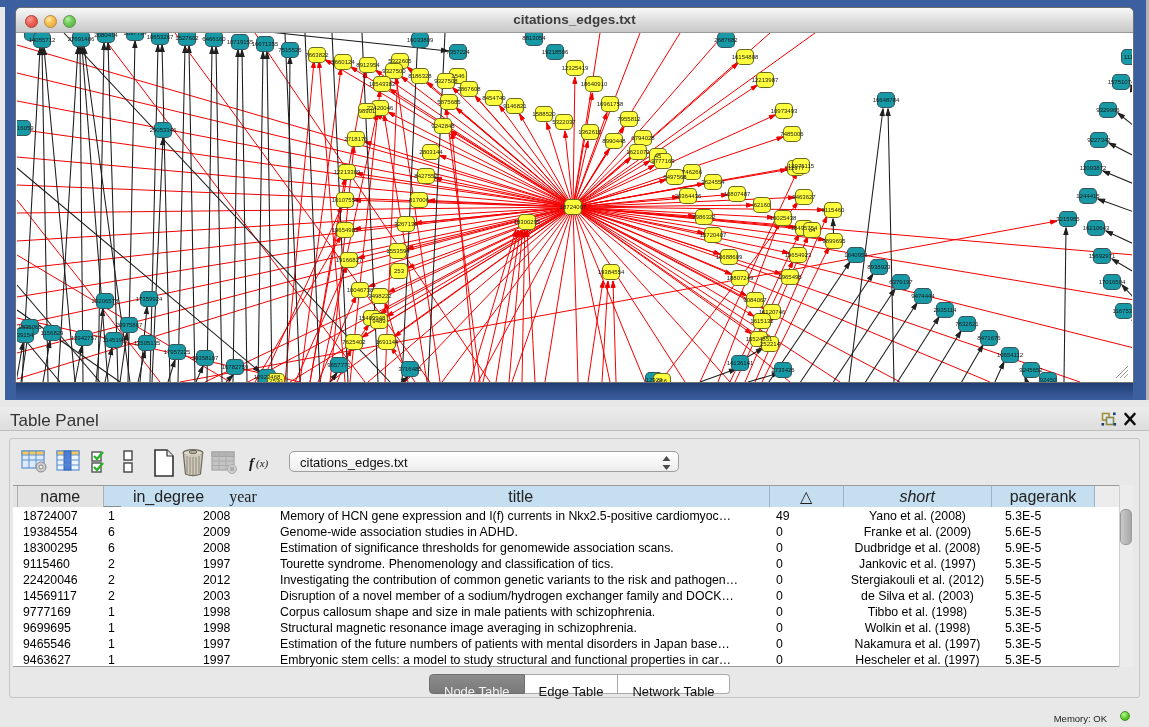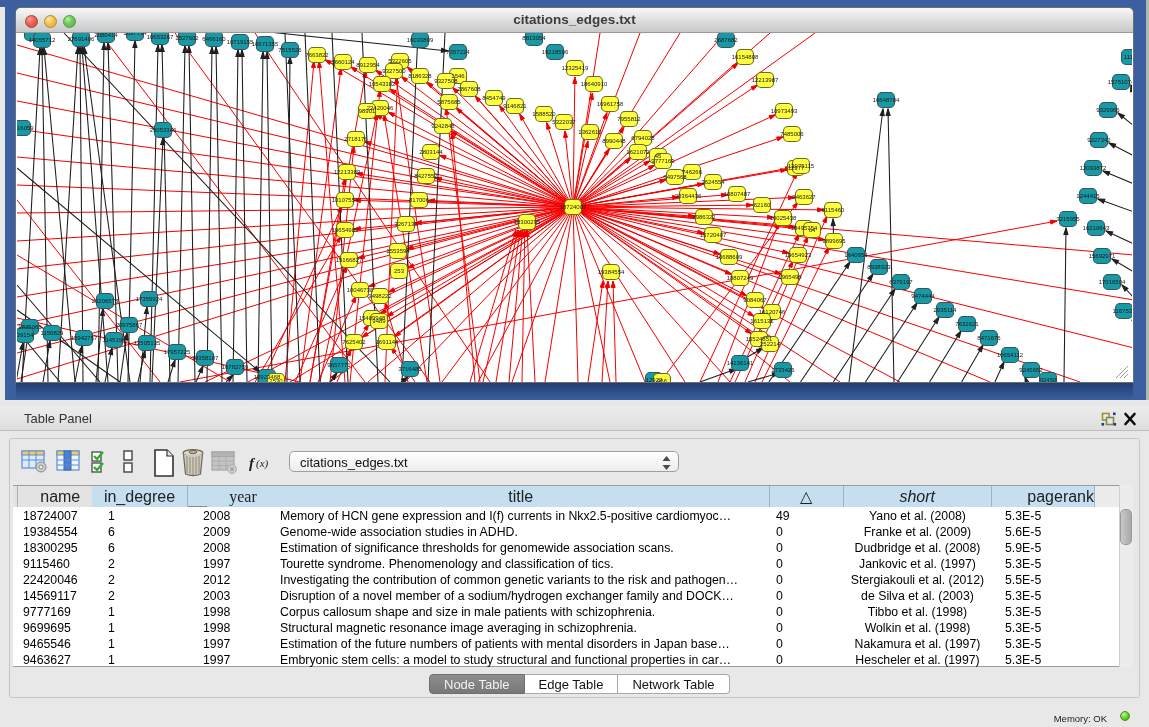--- a/index.html
+++ b/index.html
@@ -23,62 +23,62 @@
 #titlebar .t2 { left:28px; background:radial-gradient(circle at 35% 30%, #ffe9a8, #f6be4f 45%, #e6a43a); border:0.5px solid #b2863a;}
 #titlebar .t3 { left:47px; background:radial-gradient(circle at 35% 30%, #b8efa8, #6cc958 45%, #57b244); border:0.5px solid #57933f;}
 #titlebar .ttext { position:absolute; left:0; right:0; top:4px; text-align:center;
   font-size:13.5px; font-weight:bold; color:#3c3c3c; }
 #canvas { position:absolute; left:1px; top:25px; width:1115px; height:349px; background:#fff; overflow:hidden; }
 
 
 #panel { position:absolute; left:0; top:400px; width:1149px; height:327px; background:#e8e8e8; }
 #phead { position:absolute; left:0; top:7px; width:1149px; height:24px;
   background:linear-gradient(#ececec,#dedede); border-bottom:1px solid #bdbdbd; }
-#phead .ptitle { position:absolute; left:10px; top:4px; font-size:13px; color:#333;margin-left:14px; }
+#phead .ptitle { position:absolute; left:10px; top:4px; font-size:17px; color:#333; }
 #phead .icons { position:absolute; right:8px; top:4px; }
 
 #tframe { position:absolute; left:9px; top:38px; width:1131px; height:260px;
   background:#e8e8e8; border:1px solid #c6c6c6; border-radius:3px; }
 
 #toolbar { position:absolute; left:10px; top:43px; width:1120px; height:38px; }
 #dropdown { position:absolute; left:289px; top:51px; width:390px; height:21px;
   background:linear-gradient(#ffffff,#ededed); border:1px solid #9f9f9f; border-radius:5px; }
 #dropdown .dtext { position:absolute; left:10px; top:3px; font-size:13px; color:#111; }
 
 #thead { position:absolute; left:13px; top:85px; width:1120px; height:22px;
   background:#c5dfF0; background:#c5def0; border-top:1px solid #9c9c9c; border-bottom:1px solid #8c8c8c; font-size:16px; color:#222; }
 #thead .hc { position:absolute; top:0; height:22px; line-height:21px; text-align:center;
   border-right:1px solid #9fb4c2; background:#c5def0; }
 #thead .h-stub { left:0; width:5px; background:#e3e3e3; border-right:1px solid #b0b0b0; }
 #thead .h-name { left:5px; width:85.5px; background:#e3e3e3; border-right:1px solid #b0b0b0; }
-#thead .h-deg  { left:79px; width:96px; }
+#thead .h-deg  { left:108px; width:96px; }
 #thead .h-year { left:194px; width:73px;font-family:Liberation Serif, serif; }
 #thead .h-title{ left:259.5px; width:497.5px; }
 #thead .h-out  { left:757px; width:73.5px; }
 #thead .h-short{ left:830.5px; width:148.5px;font-style:italic; }
-#thead .h-pr   { left:979px; width:103px;text-align:right; }
+#thead .h-pr   { left:979px; width:103px; }
 #thead .h-rest { left:1082px; width:38px; border-right:none; background:#ececec; }
 
 #tbody { position:absolute; left:13px; top:107px; width:1120px; height:160px; background:#fff;
   border-bottom:1px solid #9c9c9c; }
 .trow { position:absolute; left:13px; width:1120px; height:16px; font-size:12.3px; color:#000; }
 .trow span { position:absolute; top:1px; white-space:nowrap; }
 .c-name  { left:10px; }
 .c-deg   { left:95px; }
 .c-year  { left:190px; }
 .c-title { left:267px; }
 .c-out   { left:763px; }
 .c-short { left:817px; width:175px; text-align:center; }
 .c-pr    { left:992px; }
 
 #vscroll { position:absolute; left:1119px; top:85px; width:14px; height:182px; background:#ececec; border-left:1px solid #cfcfcf;}
 #vthumb { position:absolute; left:1120px; top:109px; width:12px; height:36px; background:linear-gradient(90deg,#c9c9c9,#a8a8a8); border-radius:5px; border:1px solid #999; }
 
 #tabs { position:absolute; left:429px; top:274px; height:20px; font-size:13px; }
-.tab { float:left; height:20px; line-height:19px; padding:0 14px; background:#fff; color:#111;
+.tab { float:left; height:20px; line-height:19px; padding:7px 14px; background:#fff; color:#111;
   border:1px solid #a9a9a9; border-left:none; }
 .tab.first { border-left:1px solid #a9a9a9; border-radius:4px 0 0 4px; }
 .tab.last { border-radius:0 4px 4px 0; }
 .tab.sel { background:linear-gradient(#8d8d8d,#787878); color:#f2f2f2; border-color:#6f6f6f; }
 
 #memory { position:absolute; right:42px; top:313px; font-size:9.5px; color:#222; }
 #memdot { position:absolute; right:19px; top:311px; width:10px; height:10px; border-radius:50%;
   background:radial-gradient(circle at 35% 30%, #b8f79a, #52c91e 60%, #3da50f); border:1px solid #4a8d20; }
 </style></head>
 <body>

